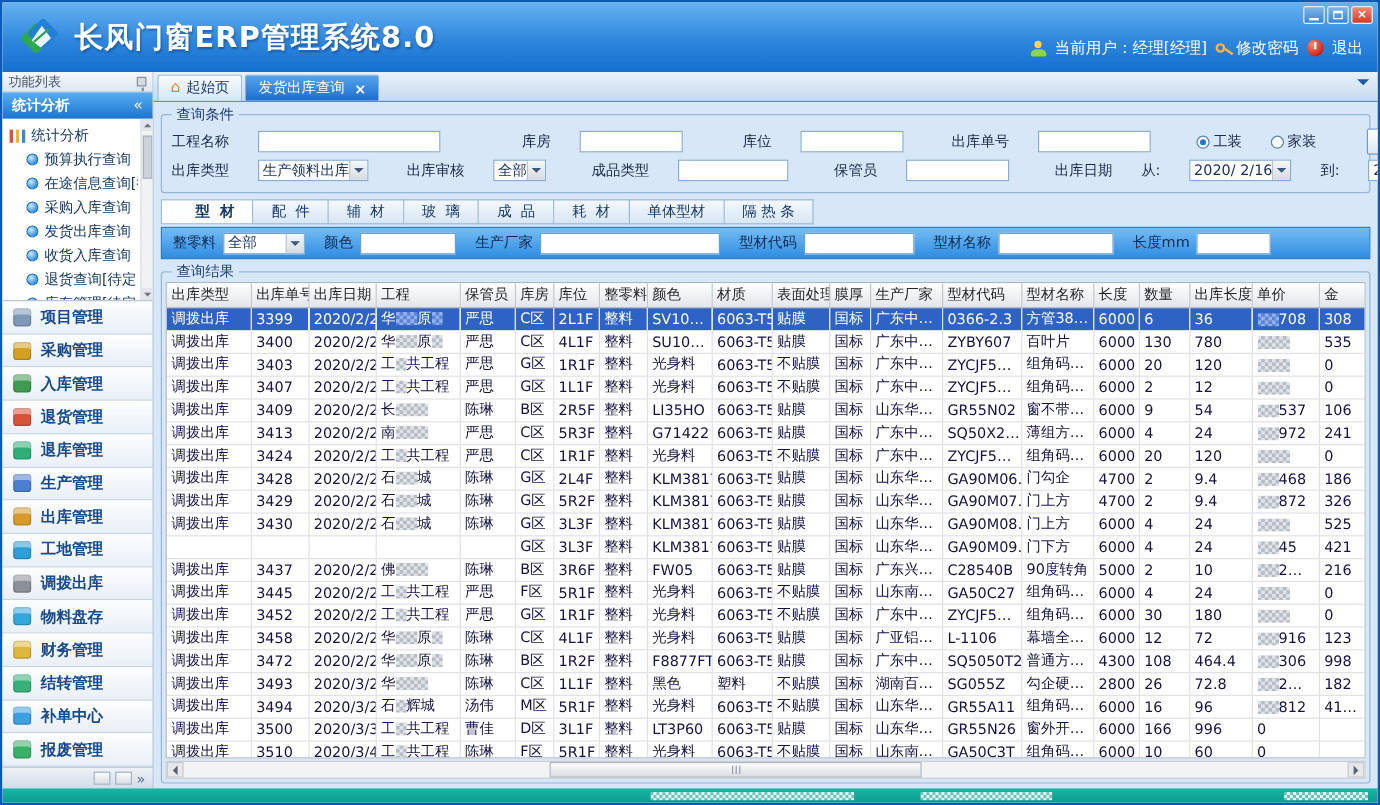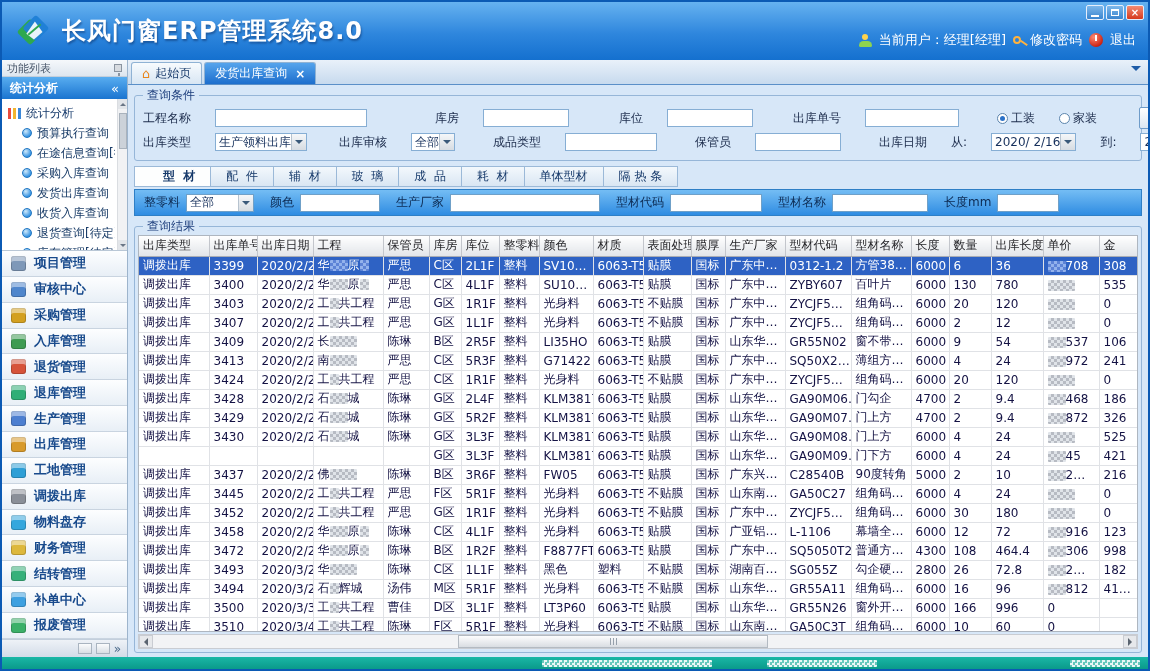--- a/index.html
+++ b/index.html
@@ -198,24 +198,20 @@
         <div class="tree-scroll">
           <span class="tree-arrow up"></span>
           <span class="tree-thumb"></span>
           <span class="tree-arrow down"></span>
         </div>
       </div>
       <div class="menu" id="menu">
           <div class="menu-item">
             <span class="menu-icon" style="background: rgb(126, 152, 184);"></span>
             <span>项目管理</span>
-          </div>
-          <div class="menu-item">
-            <span class="menu-icon" style="background: rgb(79, 134, 204);"></span>
-            <span>审核中心</span>
           </div>
           <div class="menu-item">
             <span class="menu-icon" style="background: rgb(211, 160, 33);"></span>
             <span>采购管理</span>
           </div>
           <div class="menu-item">
             <span class="menu-icon" style="background: rgb(63, 155, 82);"></span>
             <span>入库管理</span>
           </div>
           <div class="menu-item">
@@ -429,21 +425,21 @@
                     <td>华<span class="mosaic" style="width: 18px;"></span>原<span class="mosaic" style="width: 9px;"></span></td>
                     <td>严思</td>
                     <td>C区</td>
                     <td>2L1F</td>
                     <td>整料</td>
                     <td>SV10…</td>
                     <td>6063-T5</td>
                     <td>贴膜</td>
                     <td>国标</td>
                     <td>广东中…</td>
-                    <td>0312-1.2</td>
+                    <td>0366-2.3</td>
                     <td>方管38…</td>
                     <td>6000</td>
                     <td>6</td>
                     <td>36</td>
                     <td><span class="mosaic" style="width: 18px;"></span>708</td>
                     <td>308</td>
                   </tr>
                   <tr>
                     <td>调拨出库</td>
                     <td>3400</td>

